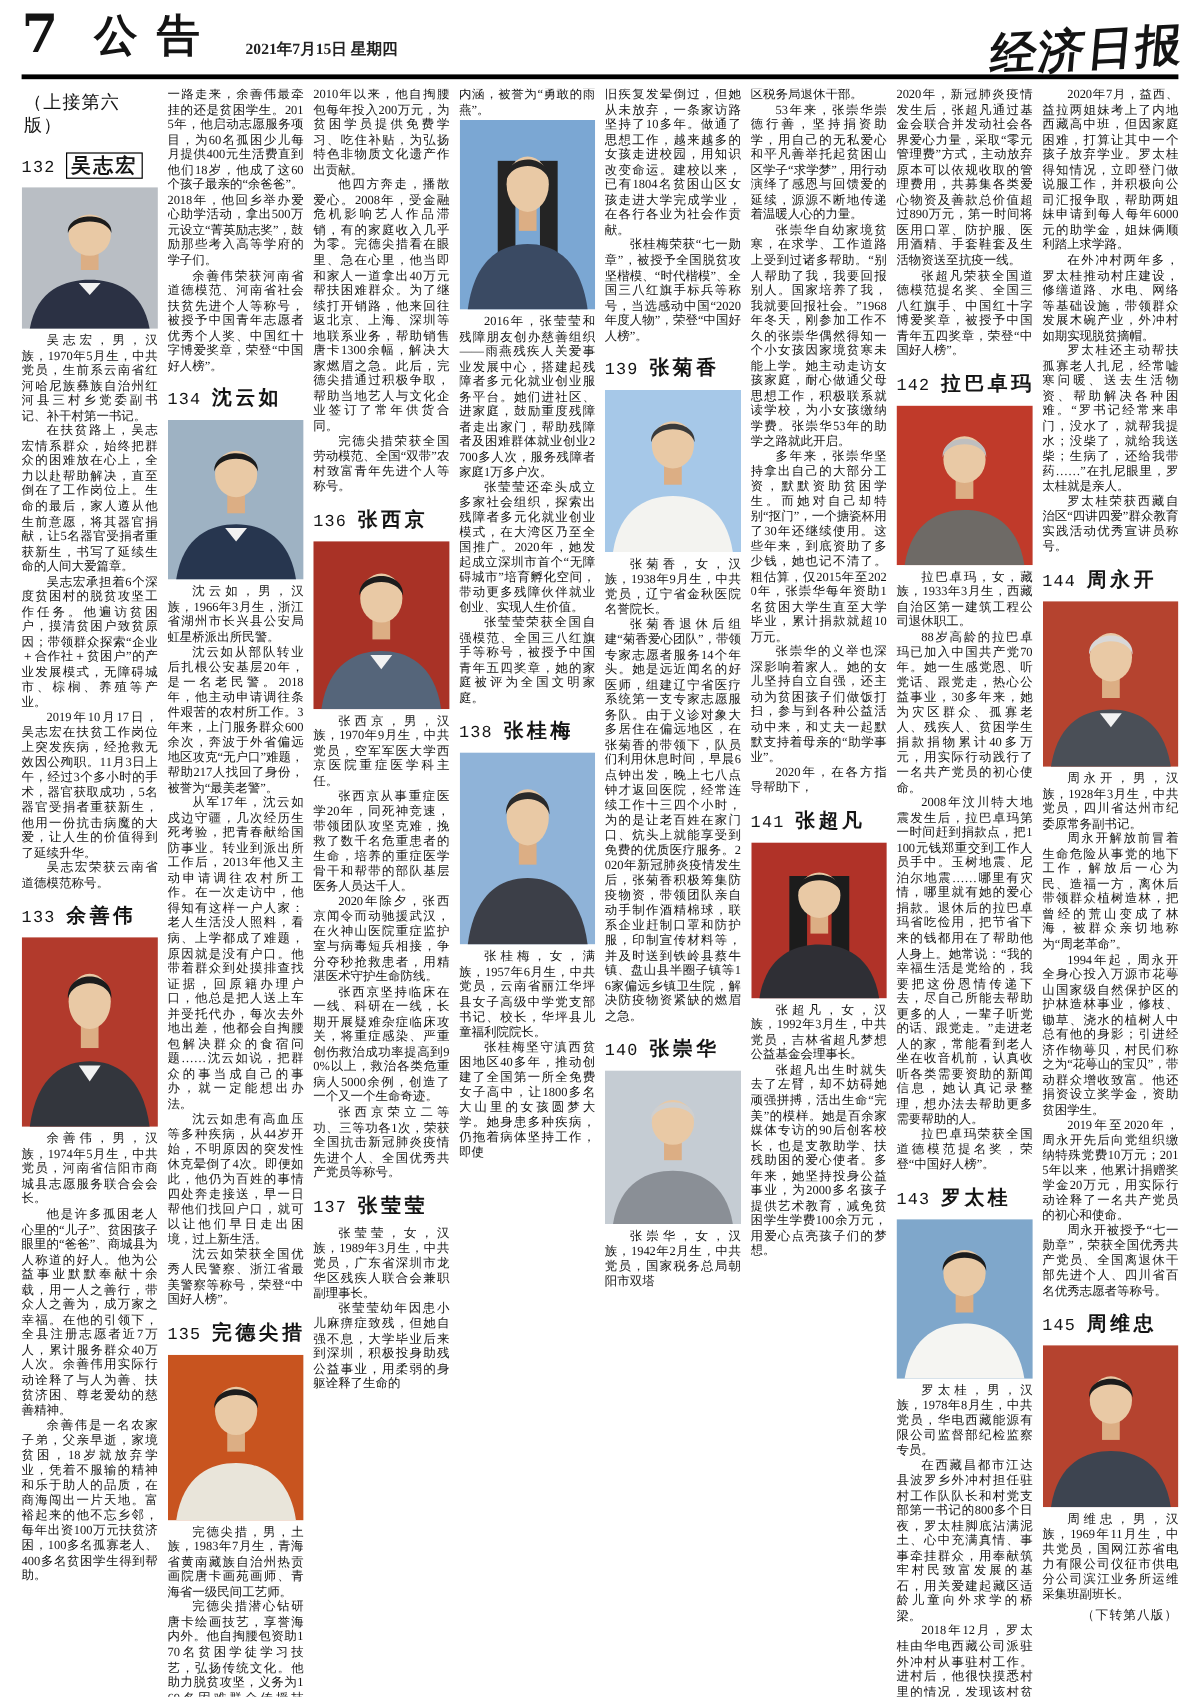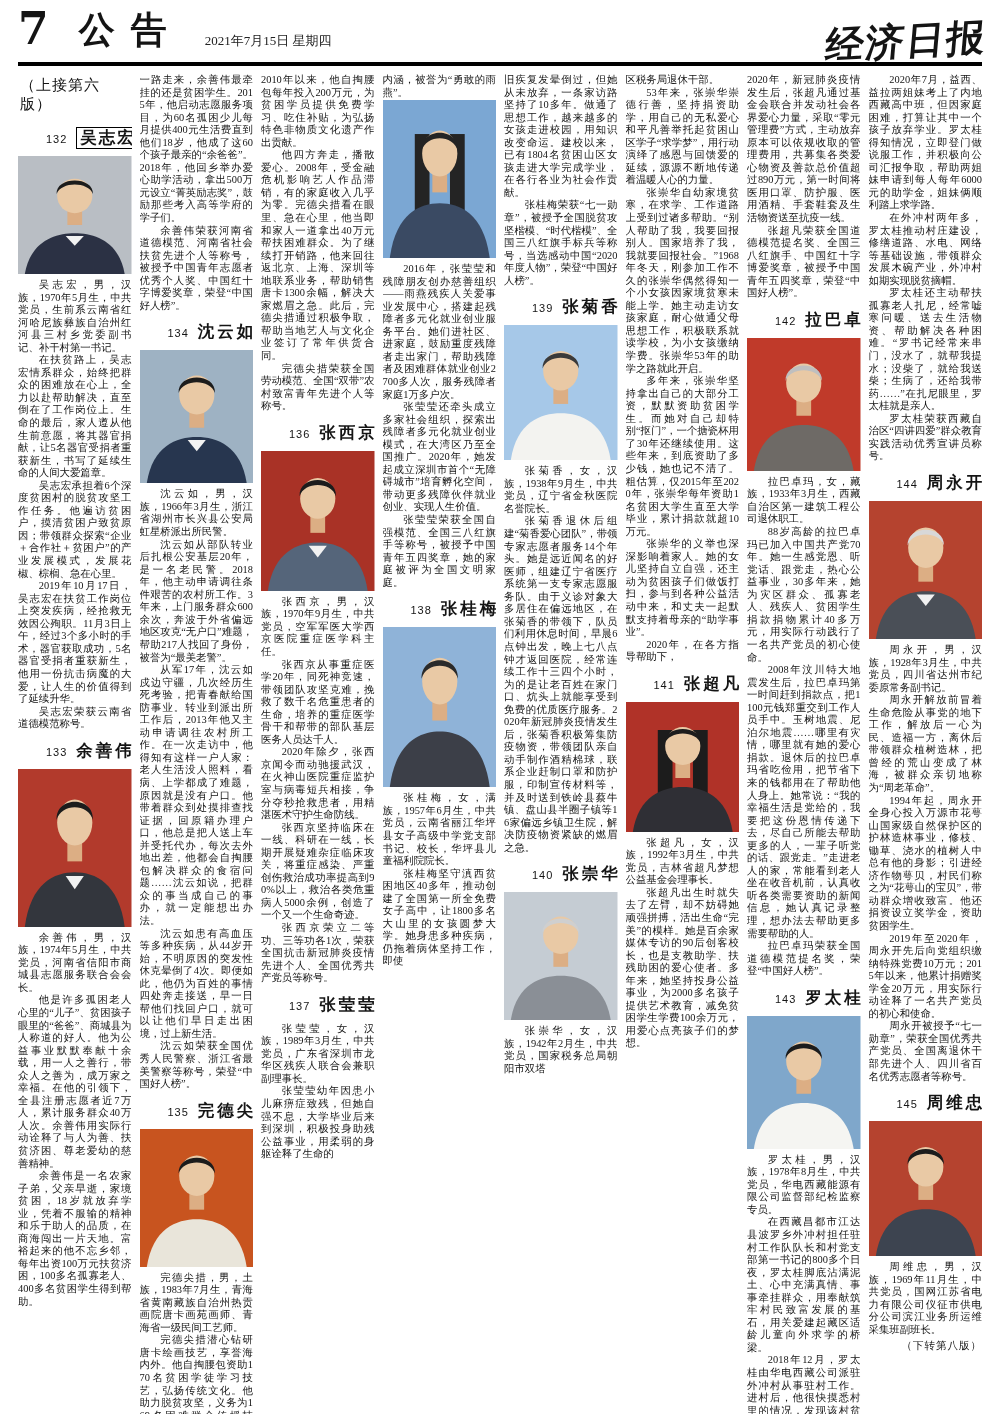--- a/index.html
+++ b/index.html
@@ -4,33 +4,33 @@
 <style>
   html,body{margin:0;padding:0;background:#e8e8e8;}
   #page{position:relative;width:1000px;height:1417px;background:#ffffff;margin:0 auto;
         font-family:"Liberation Serif","DejaVu Serif",serif;color:#141414;overflow:hidden;}
   
   #header{position:relative;height:54px;padding:6px 18px 0 18px;}
   .pageno{display:inline-block;font-size:44px;font-weight:bold;line-height:46px;vertical-align:bottom;
           font-family:"DejaVu Serif",serif;}
   .section-title{display:inline-block;font-size:36px;font-weight:bold;letter-spacing:16px;
                  margin-left:26px;vertical-align:bottom;line-height:44px;}
-  .dateline{display:inline-block;font-size:13px;margin-left:18px;vertical-align:bottom;line-height:22px;color:#222;}
+  .dateline{display:inline-block;font-size:13px;margin-left:18px;vertical-align:bottom;line-height:22px;color:#222;font-weight:bold;}
   .masthead{position:absolute;right:14px;top:16px;font-size:38px;font-weight:bold;letter-spacing:2px;
             transform:skewX(-8deg) rotate(-3deg);font-family:"DejaVu Serif",serif;}
   #headrule{height:4px;background:#000;margin:2px 18px 0 18px;}
   
   #columns{display:grid;grid-template-columns:repeat(8,1fr);gap:8px;padding:8px 18px 0 18px;
            height:1340px;overflow:hidden;}
   .col{overflow:hidden;height:1340px;}
   .colnote{font-size:15px;letter-spacing:1px;padding:2px 0 4px 2px;}
   .entry-title{margin:9px 0 7px 0;white-space:nowrap;}
-  .entry-title .num{font-size:11px;letter-spacing:1px;margin-right:9px;font-family:Liberation Sans, sans-serif;margin-left:28px;}
+  .entry-title .num{font-size:14px;letter-spacing:1px;margin-right:9px;font-family:Liberation Mono, monospace;}
   .entry-title .nm{font-size:16.5px;font-weight:bold;letter-spacing:3px;}
-  .entry-title .nm.boxed{border:1.5px solid #000;padding:0 13px 1px 3px;letter-spacing:2px;}
+  .entry-title .nm.boxed{border:1.5px solid #000;padding:0 3px 1px 3px;letter-spacing:2px;}
   .photo{width:100%;margin:1px 0 5px 0;line-height:0;}
   .photo svg{width:100%;height:100%;display:block;}
   .txt p{margin:0;font-size:10.4px;line-height:12.55px;text-align:justify;text-indent:2em;
          word-break:break-all;}
   .txt p.noind{text-indent:0;}
   .endnote{font-size:10.5px;text-align:right;padding-top:3px;letter-spacing:1px;}
 </style>
 </head>
 <body>
 
@@ -53,21 +53,21 @@
     <path d="M6,130 C11,94 32,85 50,85 C68,85 89,94 94,130 Z" fill="#2b3144"></path>
     <polygon points="42,88 50,99 58,88" fill="#f2f2f2"></polygon>
     <rect x="43.5" y="60" width="13" height="16" fill="#dcae84"></rect>
     <ellipse cx="50" cy="44" rx="15.5" ry="19" fill="#e9c9a5"></ellipse>
     <path d="M34,42 C33,22 67,22 66,42 C62,28 38,28 34,42 Z" fill="#1c1c1c"></path>
   </svg>
         </div>
         <div class="txt">
           <p>吴志宏，男，汉族，1970年5月生，中共党员，生前系云南省红河哈尼族彝族自治州红河县三村乡党委副书记、补干村第一书记。</p>
           <p>在扶贫路上，吴志宏情系群众，始终把群众的困难放在心上，全力以赴帮助解决，直至倒在了工作岗位上。生命的最后，家人遵从他生前意愿，将其器官捐献，让5名器官受捐者重获新生，书写了延续生命的人间大爱篇章。</p>
-          <p>吴志宏承担着6个深度贫困村的脱贫攻坚工作任务。他遍访贫困户，摸清贫困户致贫原因；带领群众探索“企业＋合作社＋贫困户”的产业发展模式，发展花椒、棕榈、急在心里。</p>
+          <p>吴志宏承担着6个深度贫困村的脱贫攻坚工作任务。他遍访贫困户，摸清贫困户致贫原因；带领群众探索“企业＋合作社＋贫困户”的产业发展模式，无障碍城市、棕榈、养殖等产业。</p>
           <p>2019年10月17日，吴志宏在扶贫工作岗位上突发疾病，经抢救无效因公殉职。11月3日上午，经过3个多小时的手术，器官获取成功，5名器官受捐者重获新生，他用一份抗击病魔的大爱，让人生的价值得到了延续升华。</p>
           <p>吴志宏荣获云南省道德模范称号。</p>
         </div>
         <div class="entry-title"><span class="num">133</span><span class="nm">余善伟</span></div>
         <div class="photo" style="height: 158px;">
           <svg viewBox="0 0 100 130" preserveAspectRatio="none">
     <rect x="0" y="0" width="100" height="130" fill="#b23a2c"></rect>
 
     <path d="M6,130 C11,94 32,85 50,85 C68,85 89,94 94,130 Z" fill="#33363d"></path>
     <polygon points="42,88 50,99 58,88" fill="#f2f2f2"></polygon>

